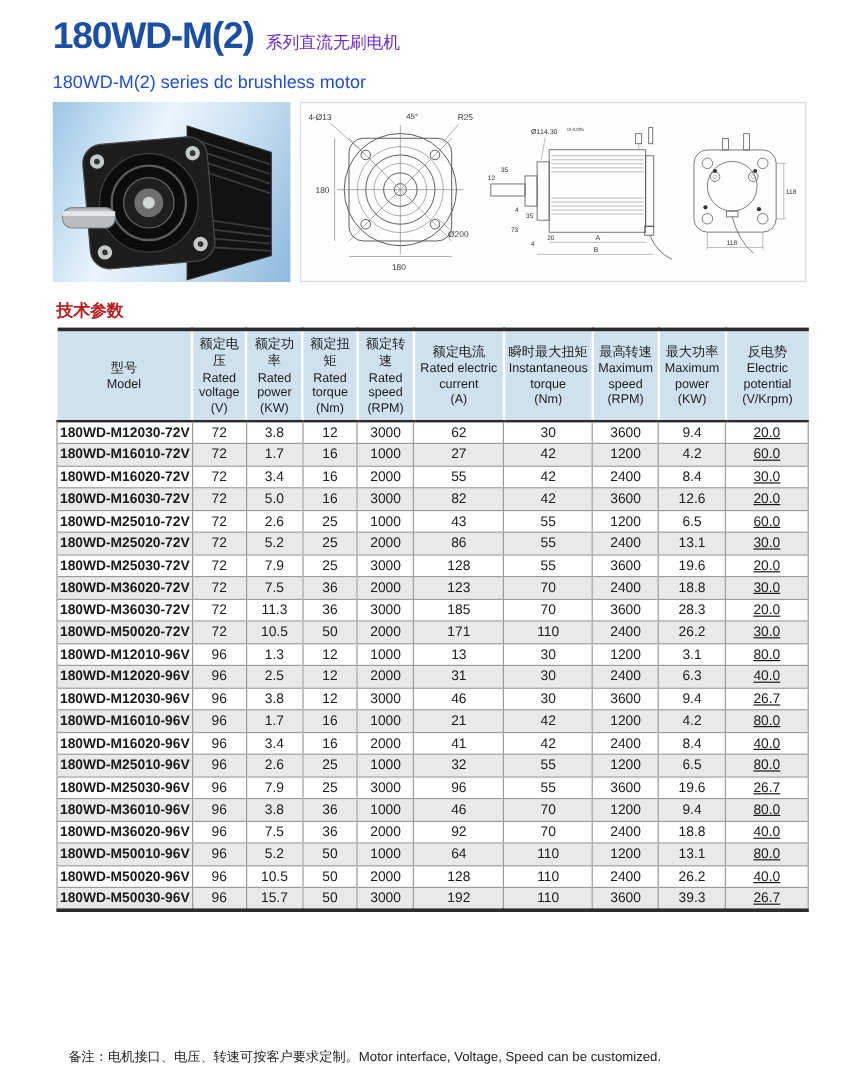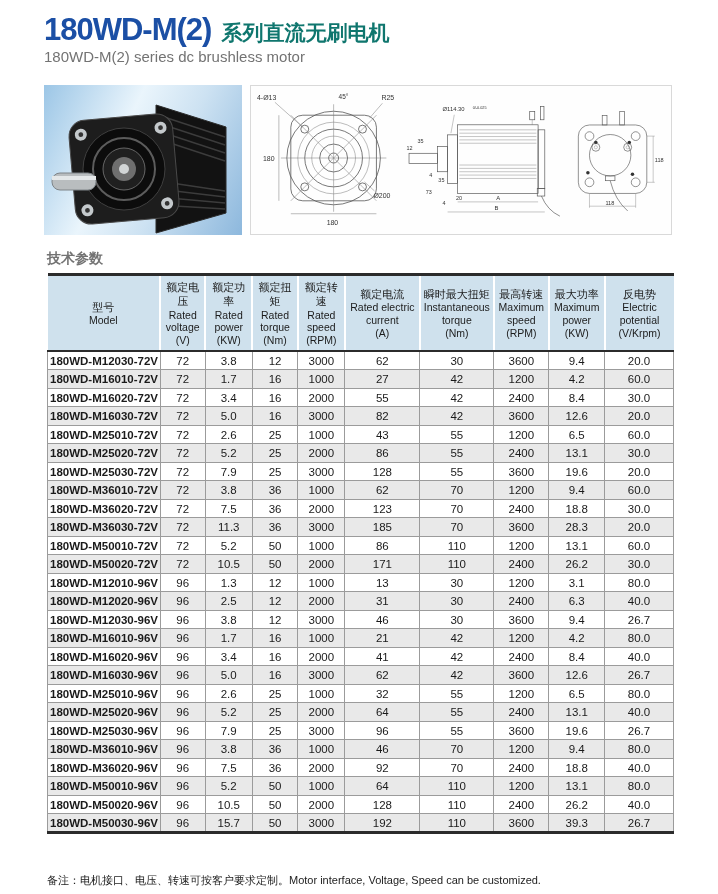--- a/index.html
+++ b/index.html
@@ -11,50 +11,50 @@
     --ink:#1a1a1a;
   }
   *{margin:0;padding:0;box-sizing:border-box;}
   body{background:#ffffff;font-family:"Liberation Sans","DejaVu Sans",sans-serif;}
   .page{position:relative;width:718px;height:894px;background:#ffffff;overflow:hidden;}
 
   
   .hdr{position:absolute;left:44px;top:12px;width:640px;}
   .hdr .titleline{display:flex;align-items:baseline;gap:10px;}
   .t-en{font-size:31px;font-weight:bold;letter-spacing:-1px;color:var(--accent);}
-  .t-zh{font-size:21px;font-weight:bold;color:#0f766e;}
-  .t-sub{font-size:15px;color:#737373;margin-top:0;}
+  .t-zh{font-size:14px;font-weight:normal;color:#6d28d9;}
+  .t-sub{font-size:15px;color:#1d4ed8;margin-top:12px;}
 
   
   .media{position:absolute;left:44px;top:85px;width:630px;height:150px;display:flex;}
   .photo{width:198px;height:150px;background:linear-gradient(115deg,#9cc6e6 0%,#eaf5fc 38%,#cde2f2 62%,#8db8dd 100%);position:relative;flex:none;}
   .drawings{margin-left:8px;width:422px;height:150px;background:#fefefe;border:1px solid #d9d9d9;display:flex;align-items:center;justify-content:space-between;padding:2px 4px;flex:none;}
   svg text{font-family:"Liberation Sans","DejaVu Sans",sans-serif;fill:#333;}
   .dline{stroke:#555;stroke-width:0.8;fill:none;}
   .dthin{stroke:#777;stroke-width:0.5;fill:none;}
 
   
-  .section-title{position:absolute;left:47px;top:250px;font-size:14px;font-weight:bold;color:#737373;}
+  .section-title{position:absolute;left:47px;top:250px;font-size:14px;font-weight:bold;color:#b91c1c;}
 
   
   table.specs{position:absolute;left:47px;top:273px;width:627px;border-collapse:collapse;table-layout:fixed;
     border-top:3px solid var(--heavy);border-bottom:3px solid var(--heavy);}
   table.specs th{background:var(--header-bg);font-weight:normal;font-size:10.5px;color:#1c1c1c;
     vertical-align:middle;padding:4px 1px;height:58px;border-bottom:2px solid var(--heavy);}
   table.specs th + th{border-left:2px solid #ffffff;}
   table.specs th .zh{font-size:11px;line-height:1.3;}
   table.specs th .en{font-size:10.5px;line-height:1.2;}
   table.specs td{font-size:11.5px;color:var(--ink);text-align:center;height:18.5px;padding:0 2px;
     border-left:1px solid var(--grid);border-top:1px solid var(--grid);white-space:nowrap;overflow:hidden;}
   table.specs td:first-child{border-left:1px solid var(--grid);font-weight:bold;}
-  table.specs tr td:last-child{border-right:1px solid var(--grid);}
+  table.specs tr td:last-child{border-right:1px solid var(--grid);text-decoration:underline;}
   table.specs tbody tr:nth-child(even) td{background:var(--row-alt);}
   table.specs tbody tr:nth-child(odd) td{background:#ffffff;}
 
-  .note{position:absolute;left:47px;top:873px;font-size:11px;color:#222;}
+  .note{position:absolute;left:57px;top:873px;font-size:11px;color:#222;}
 </style>
 </head>
 <body>
 
 <div class="page">
 
   <div class="hdr">
     <div class="titleline">
       <span class="t-en">180WD-M(2)</span>
       <span class="t-zh">系列直流无刷电机</span>
@@ -350,229 +350,181 @@
           <td>7.9</td>
           <td>25</td>
           <td>3000</td>
           <td>128</td>
           <td>55</td>
           <td>3600</td>
           <td>19.6</td>
           <td>20.0</td>
         </tr>
         <tr>
-          <td>180WD-M36010-72V</td>
-          <td>72</td>
+          <td>180WD-M36020-72V</td>
+          <td>72</td>
+          <td>7.5</td>
+          <td>36</td>
+          <td>2000</td>
+          <td>123</td>
+          <td>70</td>
+          <td>2400</td>
+          <td>18.8</td>
+          <td>30.0</td>
+        </tr>
+        <tr>
+          <td>180WD-M36030-72V</td>
+          <td>72</td>
+          <td>11.3</td>
+          <td>36</td>
+          <td>3000</td>
+          <td>185</td>
+          <td>70</td>
+          <td>3600</td>
+          <td>28.3</td>
+          <td>20.0</td>
+        </tr>
+        <tr>
+          <td>180WD-M50020-72V</td>
+          <td>72</td>
+          <td>10.5</td>
+          <td>50</td>
+          <td>2000</td>
+          <td>171</td>
+          <td>110</td>
+          <td>2400</td>
+          <td>26.2</td>
+          <td>30.0</td>
+        </tr>
+        <tr>
+          <td>180WD-M12010-96V</td>
+          <td>96</td>
+          <td>1.3</td>
+          <td>12</td>
+          <td>1000</td>
+          <td>13</td>
+          <td>30</td>
+          <td>1200</td>
+          <td>3.1</td>
+          <td>80.0</td>
+        </tr>
+        <tr>
+          <td>180WD-M12020-96V</td>
+          <td>96</td>
+          <td>2.5</td>
+          <td>12</td>
+          <td>2000</td>
+          <td>31</td>
+          <td>30</td>
+          <td>2400</td>
+          <td>6.3</td>
+          <td>40.0</td>
+        </tr>
+        <tr>
+          <td>180WD-M12030-96V</td>
+          <td>96</td>
+          <td>3.8</td>
+          <td>12</td>
+          <td>3000</td>
+          <td>46</td>
+          <td>30</td>
+          <td>3600</td>
+          <td>9.4</td>
+          <td>26.7</td>
+        </tr>
+        <tr>
+          <td>180WD-M16010-96V</td>
+          <td>96</td>
+          <td>1.7</td>
+          <td>16</td>
+          <td>1000</td>
+          <td>21</td>
+          <td>42</td>
+          <td>1200</td>
+          <td>4.2</td>
+          <td>80.0</td>
+        </tr>
+        <tr>
+          <td>180WD-M16020-96V</td>
+          <td>96</td>
+          <td>3.4</td>
+          <td>16</td>
+          <td>2000</td>
+          <td>41</td>
+          <td>42</td>
+          <td>2400</td>
+          <td>8.4</td>
+          <td>40.0</td>
+        </tr>
+        <tr>
+          <td>180WD-M25010-96V</td>
+          <td>96</td>
+          <td>2.6</td>
+          <td>25</td>
+          <td>1000</td>
+          <td>32</td>
+          <td>55</td>
+          <td>1200</td>
+          <td>6.5</td>
+          <td>80.0</td>
+        </tr>
+        <tr>
+          <td>180WD-M25030-96V</td>
+          <td>96</td>
+          <td>7.9</td>
+          <td>25</td>
+          <td>3000</td>
+          <td>96</td>
+          <td>55</td>
+          <td>3600</td>
+          <td>19.6</td>
+          <td>26.7</td>
+        </tr>
+        <tr>
+          <td>180WD-M36010-96V</td>
+          <td>96</td>
           <td>3.8</td>
           <td>36</td>
           <td>1000</td>
-          <td>62</td>
+          <td>46</td>
           <td>70</td>
           <td>1200</td>
           <td>9.4</td>
-          <td>60.0</td>
-        </tr>
-        <tr>
-          <td>180WD-M36020-72V</td>
-          <td>72</td>
+          <td>80.0</td>
+        </tr>
+        <tr>
+          <td>180WD-M36020-96V</td>
+          <td>96</td>
           <td>7.5</td>
           <td>36</td>
           <td>2000</td>
-          <td>123</td>
+          <td>92</td>
           <td>70</td>
           <td>2400</td>
           <td>18.8</td>
-          <td>30.0</td>
-        </tr>
-        <tr>
-          <td>180WD-M36030-72V</td>
-          <td>72</td>
-          <td>11.3</td>
-          <td>36</td>
-          <td>3000</td>
-          <td>185</td>
-          <td>70</td>
-          <td>3600</td>
-          <td>28.3</td>
-          <td>20.0</td>
-        </tr>
-        <tr>
-          <td>180WD-M50010-72V</td>
-          <td>72</td>
+          <td>40.0</td>
+        </tr>
+        <tr>
+          <td>180WD-M50010-96V</td>
+          <td>96</td>
           <td>5.2</td>
           <td>50</td>
           <td>1000</td>
-          <td>86</td>
+          <td>64</td>
           <td>110</td>
           <td>1200</td>
           <td>13.1</td>
-          <td>60.0</td>
-        </tr>
-        <tr>
-          <td>180WD-M50020-72V</td>
-          <td>72</td>
+          <td>80.0</td>
+        </tr>
+        <tr>
+          <td>180WD-M50020-96V</td>
+          <td>96</td>
           <td>10.5</td>
           <td>50</td>
           <td>2000</td>
-          <td>171</td>
-          <td>110</td>
-          <td>2400</td>
-          <td>26.2</td>
-          <td>30.0</td>
-        </tr>
-        <tr>
-          <td>180WD-M12010-96V</td>
-          <td>96</td>
-          <td>1.3</td>
-          <td>12</td>
-          <td>1000</td>
-          <td>13</td>
-          <td>30</td>
-          <td>1200</td>
-          <td>3.1</td>
-          <td>80.0</td>
-        </tr>
-        <tr>
-          <td>180WD-M12020-96V</td>
-          <td>96</td>
-          <td>2.5</td>
-          <td>12</td>
-          <td>2000</td>
-          <td>31</td>
-          <td>30</td>
-          <td>2400</td>
-          <td>6.3</td>
-          <td>40.0</td>
-        </tr>
-        <tr>
-          <td>180WD-M12030-96V</td>
-          <td>96</td>
-          <td>3.8</td>
-          <td>12</td>
-          <td>3000</td>
-          <td>46</td>
-          <td>30</td>
-          <td>3600</td>
-          <td>9.4</td>
-          <td>26.7</td>
-        </tr>
-        <tr>
-          <td>180WD-M16010-96V</td>
-          <td>96</td>
-          <td>1.7</td>
-          <td>16</td>
-          <td>1000</td>
-          <td>21</td>
-          <td>42</td>
-          <td>1200</td>
-          <td>4.2</td>
-          <td>80.0</td>
-        </tr>
-        <tr>
-          <td>180WD-M16020-96V</td>
-          <td>96</td>
-          <td>3.4</td>
-          <td>16</td>
-          <td>2000</td>
-          <td>41</td>
-          <td>42</td>
-          <td>2400</td>
-          <td>8.4</td>
-          <td>40.0</td>
-        </tr>
-        <tr>
-          <td>180WD-M16030-96V</td>
-          <td>96</td>
-          <td>5.0</td>
-          <td>16</td>
-          <td>3000</td>
-          <td>62</td>
-          <td>42</td>
-          <td>3600</td>
-          <td>12.6</td>
-          <td>26.7</td>
-        </tr>
-        <tr>
-          <td>180WD-M25010-96V</td>
-          <td>96</td>
-          <td>2.6</td>
-          <td>25</td>
-          <td>1000</td>
-          <td>32</td>
-          <td>55</td>
-          <td>1200</td>
-          <td>6.5</td>
-          <td>80.0</td>
-        </tr>
-        <tr>
-          <td>180WD-M25020-96V</td>
-          <td>96</td>
-          <td>5.2</td>
-          <td>25</td>
-          <td>2000</td>
-          <td>64</td>
-          <td>55</td>
-          <td>2400</td>
-          <td>13.1</td>
-          <td>40.0</td>
-        </tr>
-        <tr>
-          <td>180WD-M25030-96V</td>
-          <td>96</td>
-          <td>7.9</td>
-          <td>25</td>
-          <td>3000</td>
-          <td>96</td>
-          <td>55</td>
-          <td>3600</td>
-          <td>19.6</td>
-          <td>26.7</td>
-        </tr>
-        <tr>
-          <td>180WD-M36010-96V</td>
-          <td>96</td>
-          <td>3.8</td>
-          <td>36</td>
-          <td>1000</td>
-          <td>46</td>
-          <td>70</td>
-          <td>1200</td>
-          <td>9.4</td>
-          <td>80.0</td>
-        </tr>
-        <tr>
-          <td>180WD-M36020-96V</td>
-          <td>96</td>
-          <td>7.5</td>
-          <td>36</td>
-          <td>2000</td>
-          <td>92</td>
-          <td>70</td>
-          <td>2400</td>
-          <td>18.8</td>
-          <td>40.0</td>
-        </tr>
-        <tr>
-          <td>180WD-M50010-96V</td>
-          <td>96</td>
-          <td>5.2</td>
-          <td>50</td>
-          <td>1000</td>
-          <td>64</td>
-          <td>110</td>
-          <td>1200</td>
-          <td>13.1</td>
-          <td>80.0</td>
-        </tr>
-        <tr>
-          <td>180WD-M50020-96V</td>
-          <td>96</td>
-          <td>10.5</td>
-          <td>50</td>
-          <td>2000</td>
           <td>128</td>
           <td>110</td>
           <td>2400</td>
           <td>26.2</td>
           <td>40.0</td>
         </tr>
         <tr>
           <td>180WD-M50030-96V</td>
           <td>96</td>
           <td>15.7</td>

